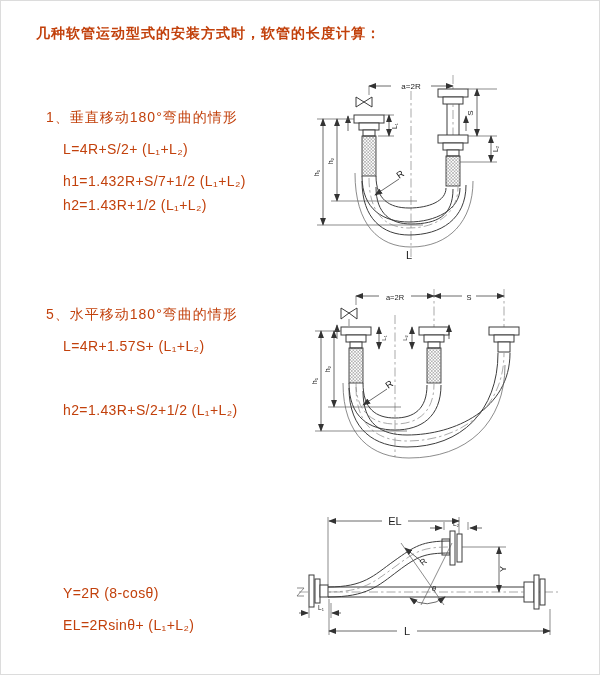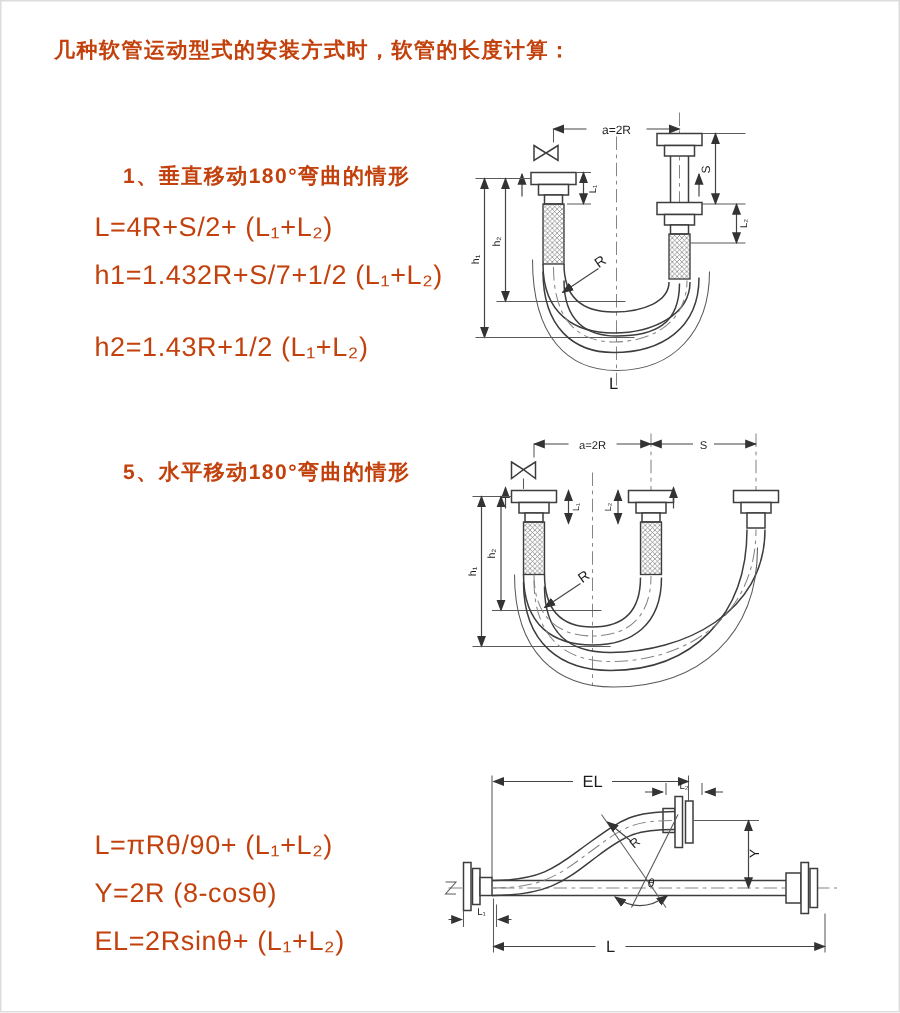--- a/index.html
+++ b/index.html
@@ -2,22 +2,22 @@
 <html><head>
 <meta charset="utf-8">
 <style>
   html,body{margin:0;padding:0;background:#f2f2f2;}
   .page{
     position:relative;width:600px;height:675px;background:#ffffff;
     font-family:"Liberation Sans","DejaVu Sans",sans-serif;color:#c2410c;
     overflow:hidden;border:1px solid #dcdcdc;box-sizing:border-box;
   }
   .doc-title{position:absolute;left:35px;top:24px;font-size:14px;font-weight:bold;letter-spacing:1px;}
-  .sec-heading{position:absolute;font-size:14px;font-weight:bold;letter-spacing:1px;margin-left:36px;}
-  .formula{position:absolute;font-size:18px;letter-spacing:.4px;}
+  .sec-heading{position:absolute;font-size:14px;font-weight:normal;letter-spacing:1px;}
+  .formula{position:absolute;font-size:14px;letter-spacing:.4px;}
   svg.diag{position:absolute;}
   .ln{stroke:#3d3d3d;fill:none;stroke-width:1;}
   .thin{stroke:#5a5a5a;fill:none;stroke-width:.7;}
   .dim{stroke:#444;fill:none;stroke-width:.8;}
   .cl{stroke:#858585;fill:none;stroke-width:.7;stroke-dasharray:9 3 2.5 3;}
   .flg{fill:#ffffff;stroke:#3d3d3d;stroke-width:1;}
   .brd{fill:url(#braidp);stroke:#3d3d3d;stroke-width:.9;}
   .arrb{marker-start:url(#arr);marker-end:url(#arr);}
   .arre{marker-end:url(#arr);}
   .lbl{font-family:"Liberation Sans","DejaVu Sans",sans-serif;fill:#1c1c1c;}
@@ -36,25 +36,26 @@
   </defs>
 </svg>
 
 <div class="page">
 
   <div class="doc-title">几种软管运动型式的安装方式时，软管的长度计算：</div>
 
   <div class="sec-heading" style="left:45px;top:108px">1、垂直移动180°弯曲的情形</div>
   <div class="formula" style="left:62px;top:140px">L=4R+S/2+ (L₁+L₂)</div>
   <div class="formula" style="left:62px;top:172px">h1=1.432R+S/7+1/2 (L₁+L₂)</div>
-  <div class="formula" style="left:62px;top:220px">h2=1.43R+1/2 (L₁+L₂)</div>
+  <div class="formula" style="left:62px;top:196px">h2=1.43R+1/2 (L₁+L₂)</div>
 
   <div class="sec-heading" style="left:45px;top:305px">5、水平移动180°弯曲的情形</div>
-
-  <div class="formula" style="left:62px;top:552px">L=πRθ/90+ (L₁+L₂)</div>
+  <div class="formula" style="left:62px;top:337px">L=4R+1.57S+ (L₁+L₂)</div>
+  <div class="formula" style="left:62px;top:401px">h2=1.43R+S/2+1/2 (L₁+L₂)</div>
+
   <div class="formula" style="left:62px;top:584px">Y=2R (8-cosθ)</div>
   <div class="formula" style="left:62px;top:616px">EL=2Rsinθ+ (L₁+L₂)</div>
 
   <svg class="diag" viewBox="0 0 276 196" style="left:300px;top:68px;width:276px;height:196px">
     <g>
       <path class="cl" d="M110,22 V188"></path>
       <path class="cl" d="M152,6 V70"></path>
     </g>
     <g>
       <line class="dim arrb" x1="68" y1="17" x2="152" y2="17"></line>

